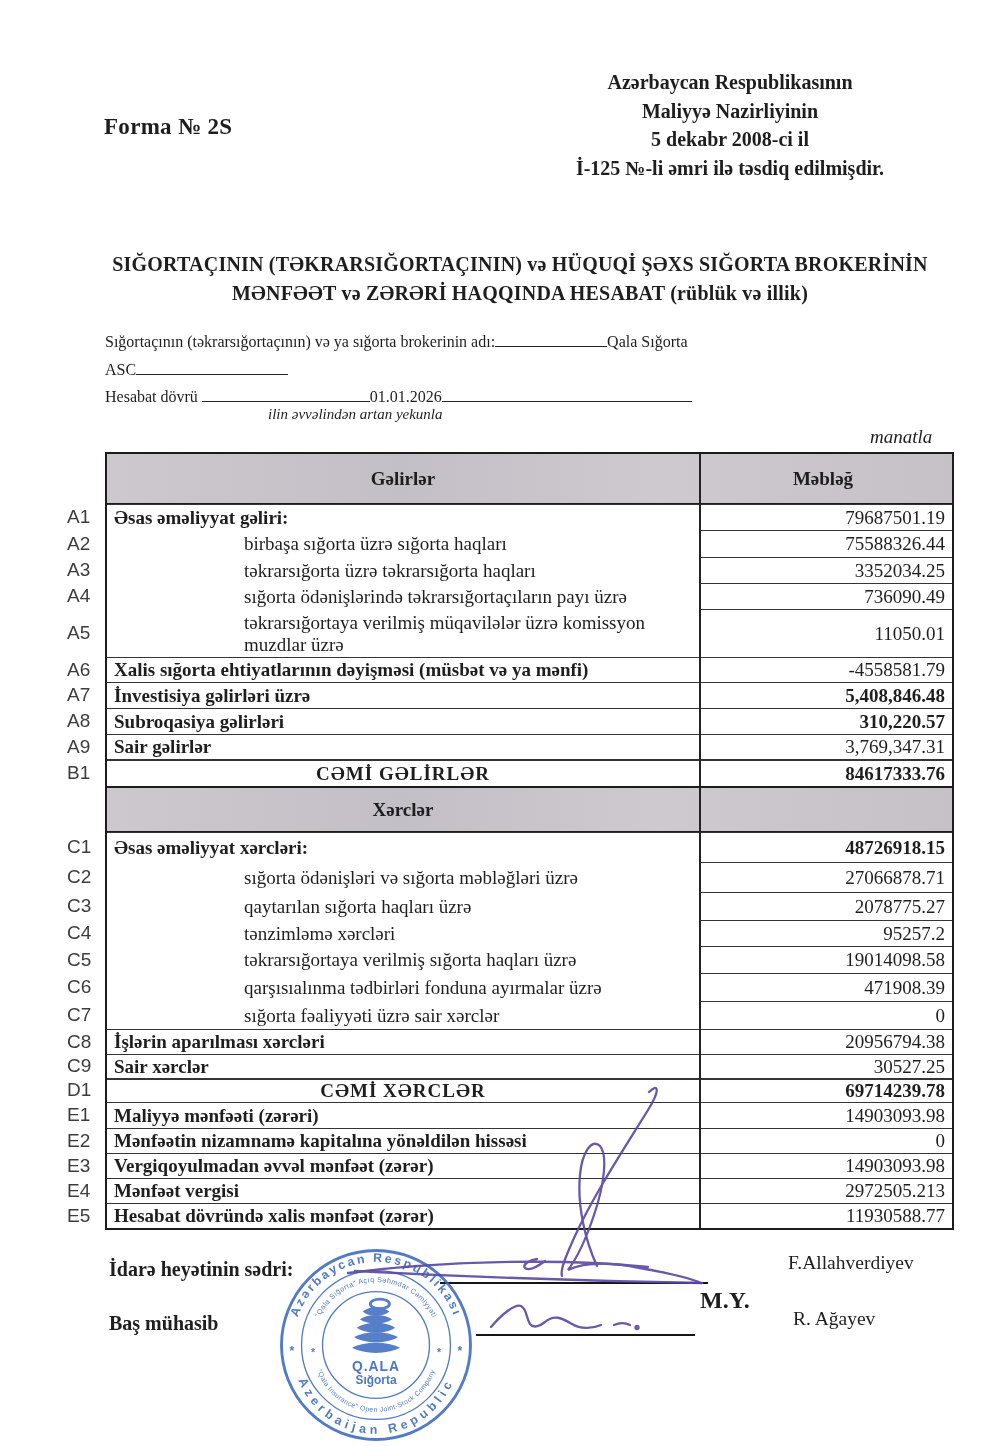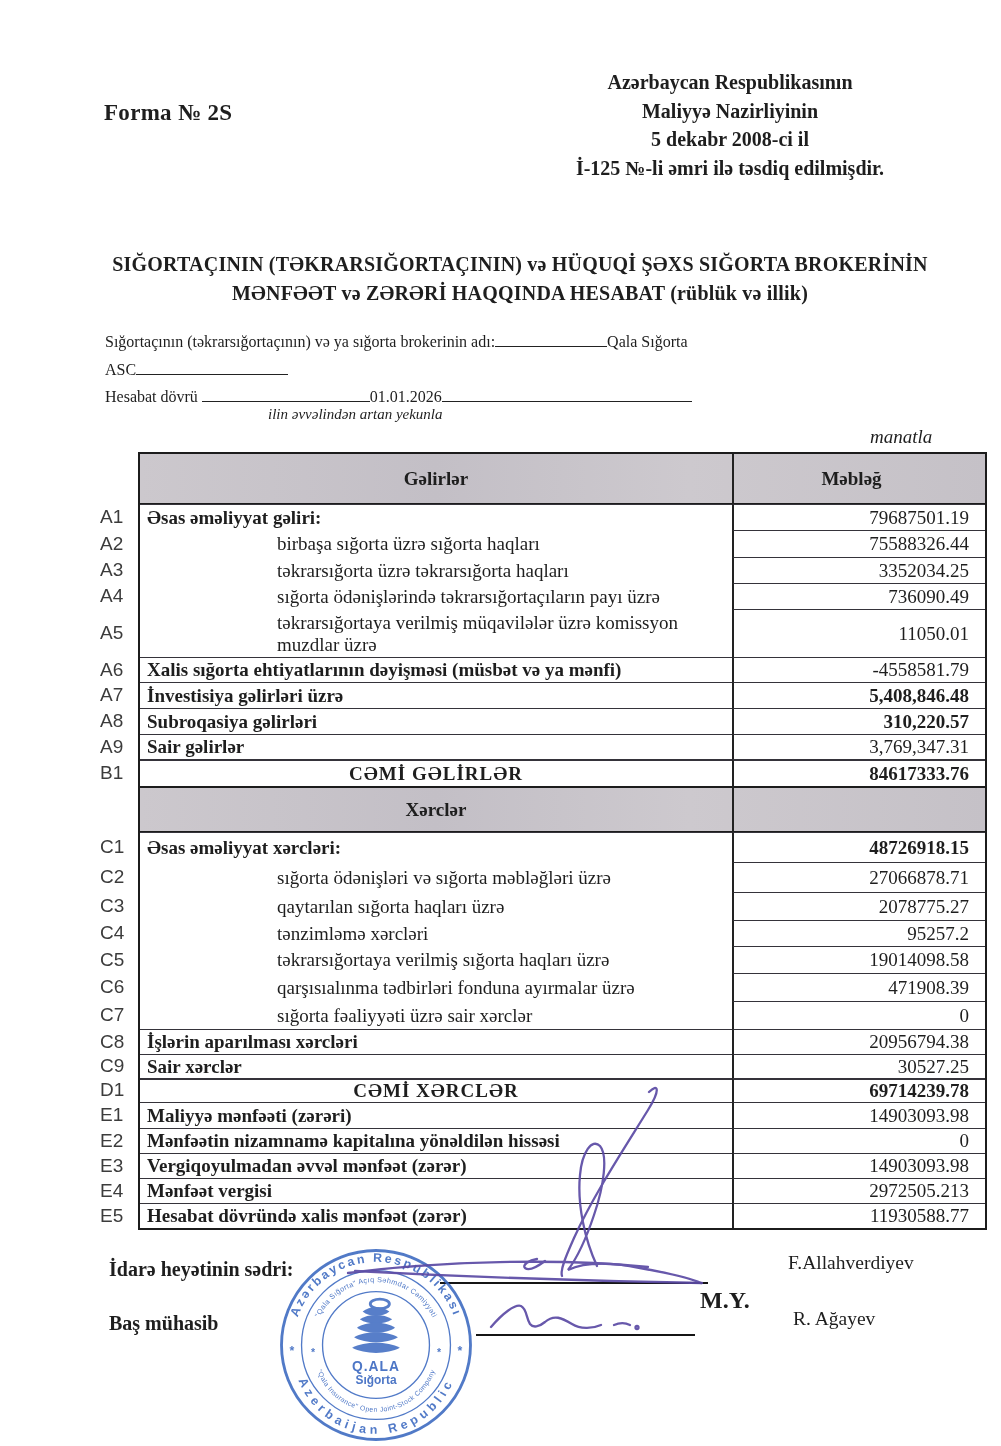--- a/index.html
+++ b/index.html
@@ -4,51 +4,50 @@
 <style>
   html,body{margin:0;padding:0;background:#888;}
   .page{
     position:relative; width:1001px; height:1446px; margin:0 auto;
     background:#fff; overflow:hidden;
     font-family:"Liberation Serif","DejaVu Serif",serif;
     color:#1e1e1e;
   }
   .abs{position:absolute;}
   
-  .form-no{left:104px; top:100px; font-size:23px; font-weight:bold; letter-spacing:.3px;}
+  .form-no{left:104px; top:114px; font-size:23px; font-weight:bold; letter-spacing:.3px;}
   .approval{left:520px; top:68px; width:420px; text-align:center; font-size:20px; font-weight:bold; line-height:28.5px;}
   .title{left:60px; top:250px; width:920px; text-align:center; font-size:20px; font-weight:bold; line-height:29px; letter-spacing:.2px;}
   
   .fline{font-size:16px; white-space:nowrap;}
   .name-line{left:105px; top:330px;}
   .asc-line{left:105px; top:358px;}
   .period-line{left:105px; top:385px;}
   .ul{display:inline-block; border-bottom:1.8px solid #222; height:1em; vertical-align:baseline;}
   .w110{width:112px;} .w150{width:152px;} .w165{width:168px;} .w248{width:250px;}
   .note-cum{left:268px; top:406px; font-size:15px; font-style:italic;}
   .note-cur{left:870px; top:426px; font-size:19px; font-style:italic;}
   
   .tbl{
     left:105px; top:452px; width:845px;
     border:2.6px solid #1c1c1c;
     background:#fff;
-    margin-left:33px;
   }
   .row{position:relative; display:flex; width:100%; box-sizing:border-box; font-size:19px;}
   .row .code{
     position:absolute; left:-40px; top:50%; transform:translateY(-50%);
     font-family:"Liberation Sans","DejaVu Sans",sans-serif; font-size:19px; color:#3c3c3c;
   }
   .row .lab{
     flex:0 0 592px; box-sizing:border-box; display:flex; align-items:center;
     padding-left:7px; border-top:1.6px solid #35333a; line-height:22px;
   }
   .row .val{
     flex:1 1 auto; box-sizing:border-box; display:flex; align-items:center; justify-content:flex-end;
-    padding-right:16px; border-left:2.2px solid #222; border-top:1.6px solid #35333a;
+    padding-right:7px; border-left:2.2px solid #222; border-top:1.6px solid #35333a;
     font-size:19px;
   }
   .row:first-child .lab, .row:first-child .val{border-top:none;}
   .row.nosep .lab{border-top-color:transparent;}
   .row.ind .lab{padding-left:137px;}
   .row.lb .lab{font-weight:bold;}
   .row.vb .val{font-weight:bold;}
   .row.head{background:linear-gradient(90deg,#ccc8cd,#c3bfc6 35%,#cdc9ce 65%,#c5c1c7);}
   .row.head .lab{justify-content:center; font-weight:bold; border-top:2.4px solid #1c1c1c; padding-left:0;}
   .row.head .val{justify-content:center; font-weight:bold; border-top:2.4px solid #1c1c1c;}

